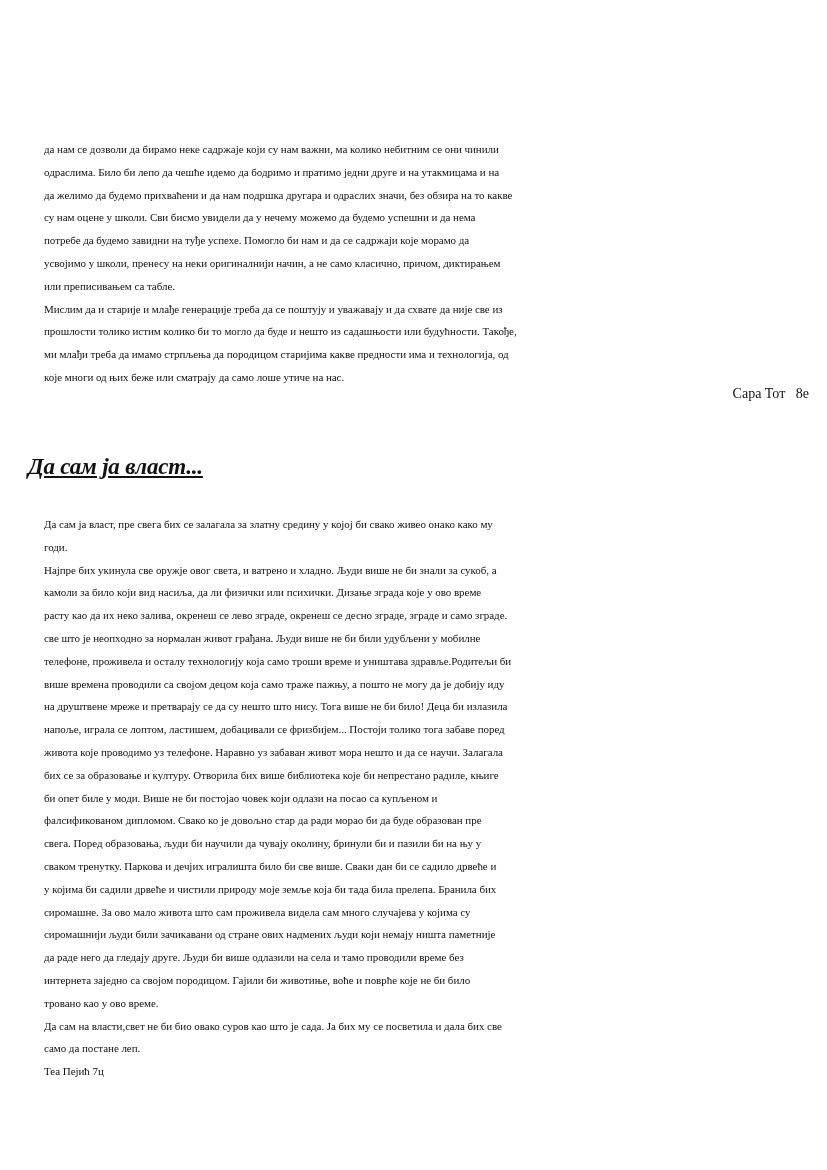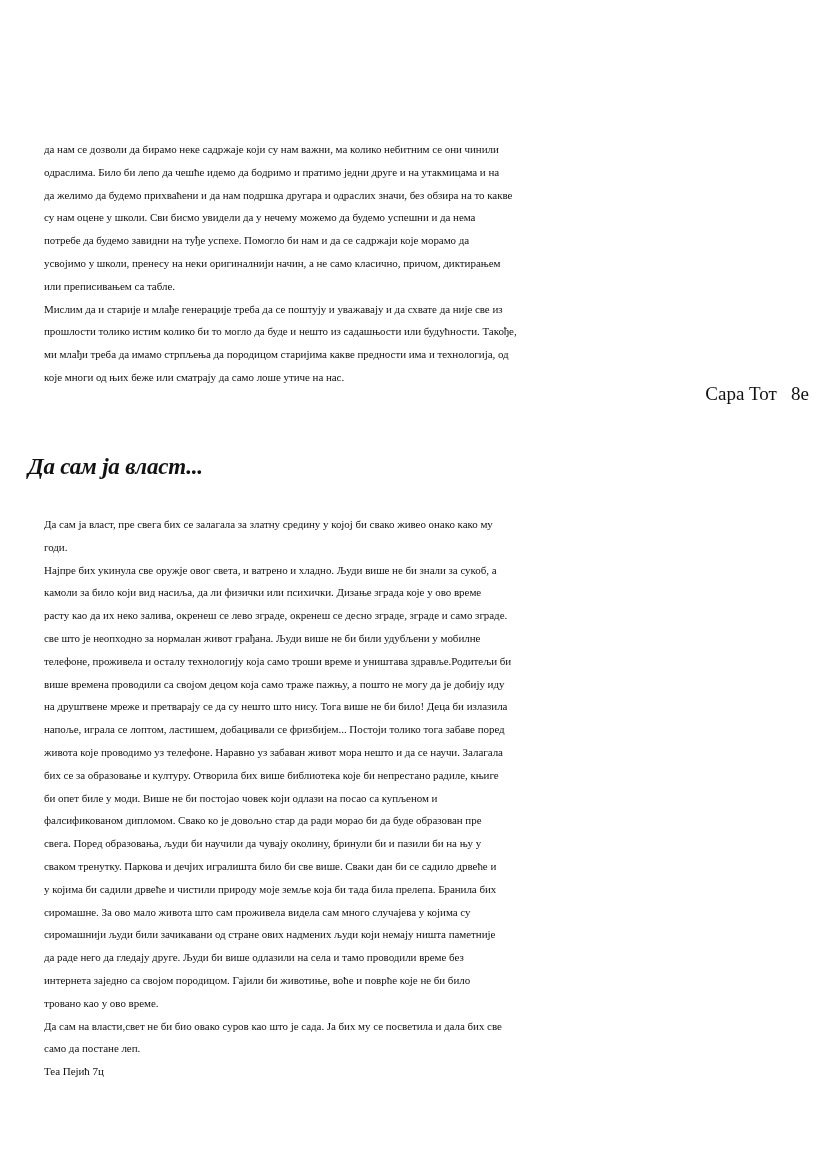--- a/index.html
+++ b/index.html
@@ -10,26 +10,27 @@
     font-family: "Liberation Serif", "DejaVu Serif", serif;
   }
   .text-block {
     position: absolute; left: 44px; width: 790px;
     font-size: 11px; line-height: 22.8px; letter-spacing: -0.05px; margin-top: 24px;
   }
   .line { display: block; white-space: nowrap; }
   #block-1 { top: 114px; }
   .signature-1 {
     position: absolute; right: 18px; top: 383px;
-    font-size: 19px; line-height: 22px; white-space: pre; text-align: center;
+    font-size: 14px; line-height: 22px; white-space: pre; text-align: center;
   }
   .heading {
     position: absolute; left: 28px; top: 452px;
     font-size: 23px; font-weight: bold; font-style: italic; line-height: 30px;
     letter-spacing: -0.2px;
+    text-decoration: underline;
   }
   #block-2 { top: 489px; }
 </style>
 </head>
 <body>
 
 <div class="page">
 
   <div class="text-block" id="block-1">
       <span class="line">да нам се дозволи да бирамо неке садржаје који су нам важни, ма колико небитним се они чинили</span>

